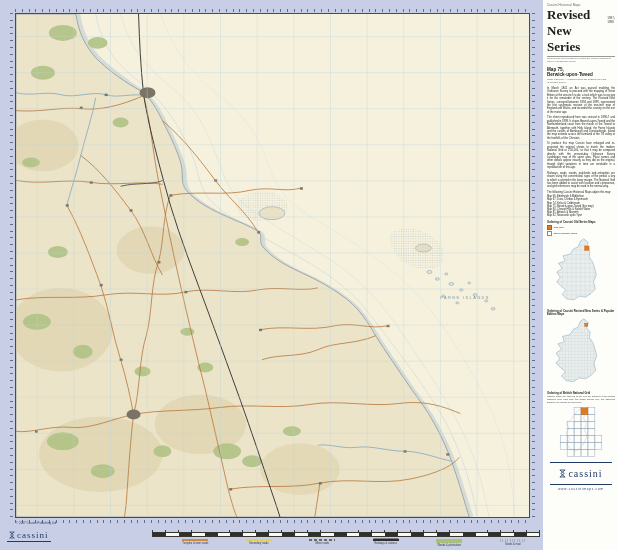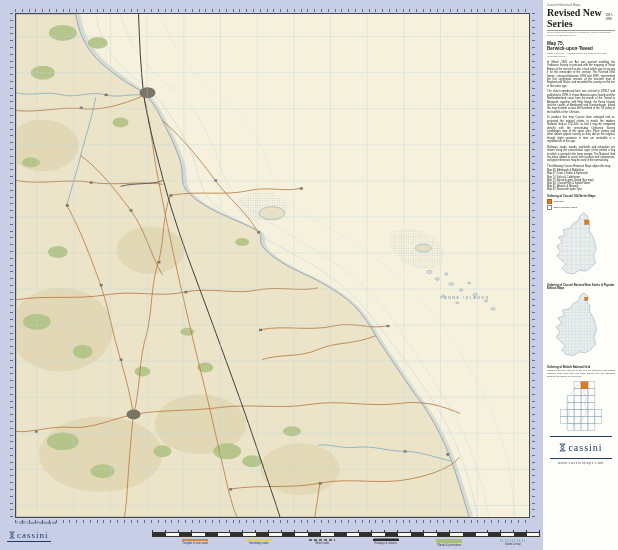--- a/index.html
+++ b/index.html
@@ -40,21 +40,21 @@
   .chip-rail{background:#2e2e2c;box-shadow:0 -1px 0 -0.5px #2e2e2c;}
   .chip-wood{background:#a9bf7c;height:3.5px;}
   .chip-sand{background:repeating-linear-gradient(90deg,#9db4c0 0 1px,transparent 1px 2.4px);height:3px;}
   .key-label{font-size:2.6px;color:#3a3a38;text-align:center;line-height:3.1px;}
 
   
   .sidebar{position:absolute;left:543px;top:0;width:75px;height:550px;background:#fdfdfa;
     color:#1d1d1c;box-sizing:border-box;padding:3px 3px 0 4px;}
   .brand{font-size:2.8px;color:#555;letter-spacing:.2px;}
   .series-row{display:flex;align-items:baseline;gap:2px;border-bottom:.5px solid #999;padding-bottom:1px;}
-  .series-title{font-family:"Liberation Serif","DejaVu Serif",serif;font-weight:bold;font-size:10px;}
+  .series-title{font-family:"Liberation Serif","DejaVu Serif",serif;font-weight:bold;font-size:13px;}
   .series-dates{font-size:3px;color:#444;}
   .pub-line{font-size:2.5px;color:#666;line-height:2.9px;margin-top:1px;}
   .map-no{font-size:4.6px;font-weight:bold;margin-top:3px;}
   .map-title{font-size:4.6px;font-weight:bold;margin-bottom:2px;}
   .scale-note{font-size:2.5px;color:#555;margin:2px 0 2.5px 0;line-height:2.9px;}
   .para{font-size:2.7px;line-height:3.35px;text-align:justify;margin:0 0 2.6px 0;color:#222;}
   .adjoin-intro{font-size:2.7px;margin:2px 0 1px 0;}
   .adjoin-line{font-size:2.6px;line-height:3.2px;color:#222;}
   .idx-heading{font-size:2.8px;font-weight:bold;margin:3px 0 1px 0;line-height:3.2px;}
   .idx-legend{display:flex;flex-direction:column;gap:.8px;font-size:2.5px;margin-bottom:1px;}

